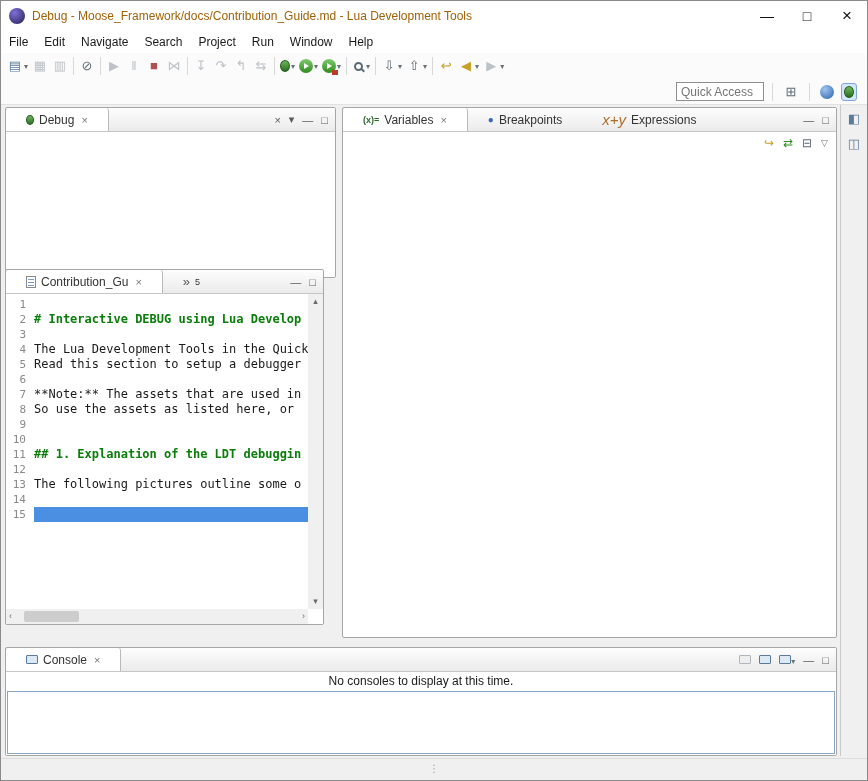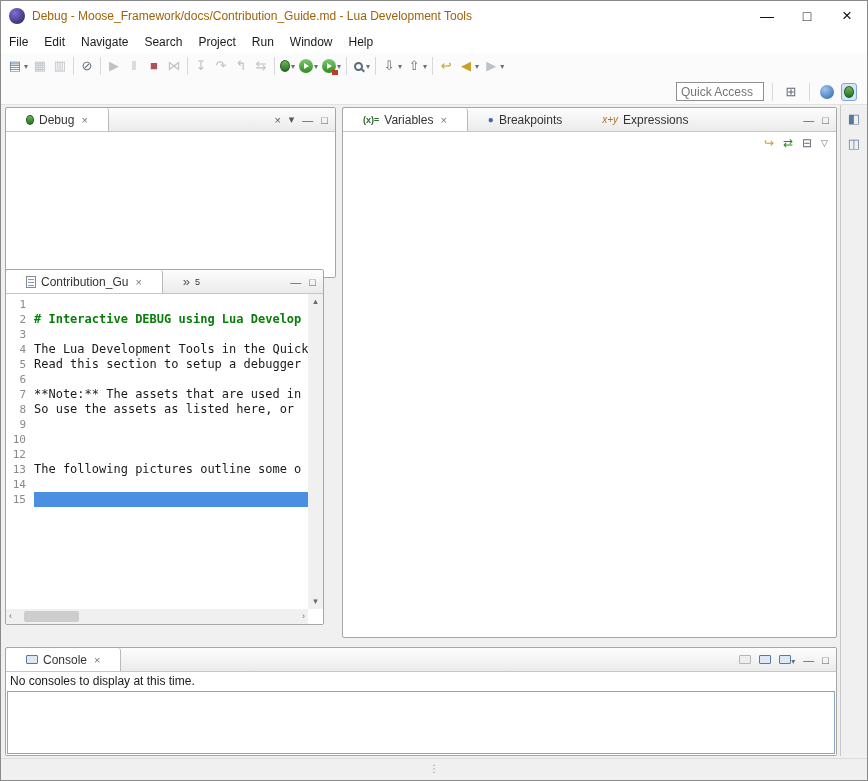--- a/index.html
+++ b/index.html
@@ -82,21 +82,21 @@
   .lt.h { color:#0b7d0b; font-weight:bold; }
   .lt.caret { background:#4a8fe2; }
   .vscroll { position:absolute; right:0; top:0; width:15px; bottom:15px; background:#f0f0f0;
     display:flex; flex-direction:column; justify-content:space-between; align-items:center; }
   .hscroll { position:absolute; left:0; right:15px; bottom:0; height:15px; background:#f0f0f0;
     display:flex; align-items:center; justify-content:space-between; padding:0 3px; position:absolute; }
   .scroll-arrow { font-size:9px; color:#6a6a6a; line-height:15px; }
   .hthumb { position:absolute; left:18px; top:2px; width:55px; height:11px; background:#cdcdcd; border-radius:2px; }
   
   .console-body { position:absolute; left:0; top:24px; right:0; bottom:0; background:#fff; }
-  .console-msg { font-size:12px; padding:2px 4px; }
+  .console-msg { font-size:12px; padding:2px 4px;text-align:center; }
   .console-box { position:absolute; left:1px; right:1px; top:19px; bottom:1px; border:1px solid #89a6c2; }
   
   #right-strip { position:absolute; right:0; top:104px; width:27px; height:651px;
     border-left:1px solid #c8c8c8; display:flex; flex-direction:column; align-items:center;
     padding-top:6px; gap:10px; background:#f0f0f0; }
   .stripbtn { font-size:13px; color:#5a7a9a; }
   #status-bar { position:absolute; left:0; top:757px; width:100%; height:23px; background:#f0f0f0;
     border-top:1px solid #dcdcdc; text-align:center; color:#9a9a9a; font-size:10px; line-height:10px; }
   .small5 { font-size:9px; vertical-align:sub; }
 </style>
@@ -290,20 +290,24 @@
         </div>
       <div class="codeline">
           <span class="ln">9</span>
           <span class="lt"></span>
         </div>
       <div class="codeline">
           <span class="ln">10</span>
           <span class="lt"></span>
         </div>
       <div class="codeline">
+          <span class="ln">11</span>
+          <span class="lt h">## 1. Explanation of the LDT debuggin</span>
+        </div>
+      <div class="codeline">
           <span class="ln">12</span>
           <span class="lt"></span>
         </div>
       <div class="codeline">
           <span class="ln">13</span>
           <span class="lt">The following pictures outline some o</span>
         </div>
       <div class="codeline">
           <span class="ln">14</span>
           <span class="lt"></span>
@@ -330,21 +334,21 @@
     <span class="tab active">
       <span style="font-size:9px;color:#2d6a2d;font-weight:bold;">(x)=</span>
       <span>Variables</span>
       <span class="tabclose">×</span>
     </span>
     <span class="tab">
       <span style="font-size:10px;color:#3a67b8;">●</span>
       <span>Breakpoints</span>
     </span>
     <span class="tab">
-      <span style="font-size:10px;color:#b07030;font-style:italic;">x+y</span>
+      <span style="font-size:15px;color:#b07030;font-style:italic;">x+y</span>
       <span>Expressions</span>
     </span>
     <span class="tab-tools">
       <span class="tb-glyph">—</span>
       <span class="tb-glyph">□</span>
     </span>
   </div>
   <div class="viewtoolbar">
     <span class="vicon c-yellow">↪</span>
     <span class="vicon c-green">⇄</span>

